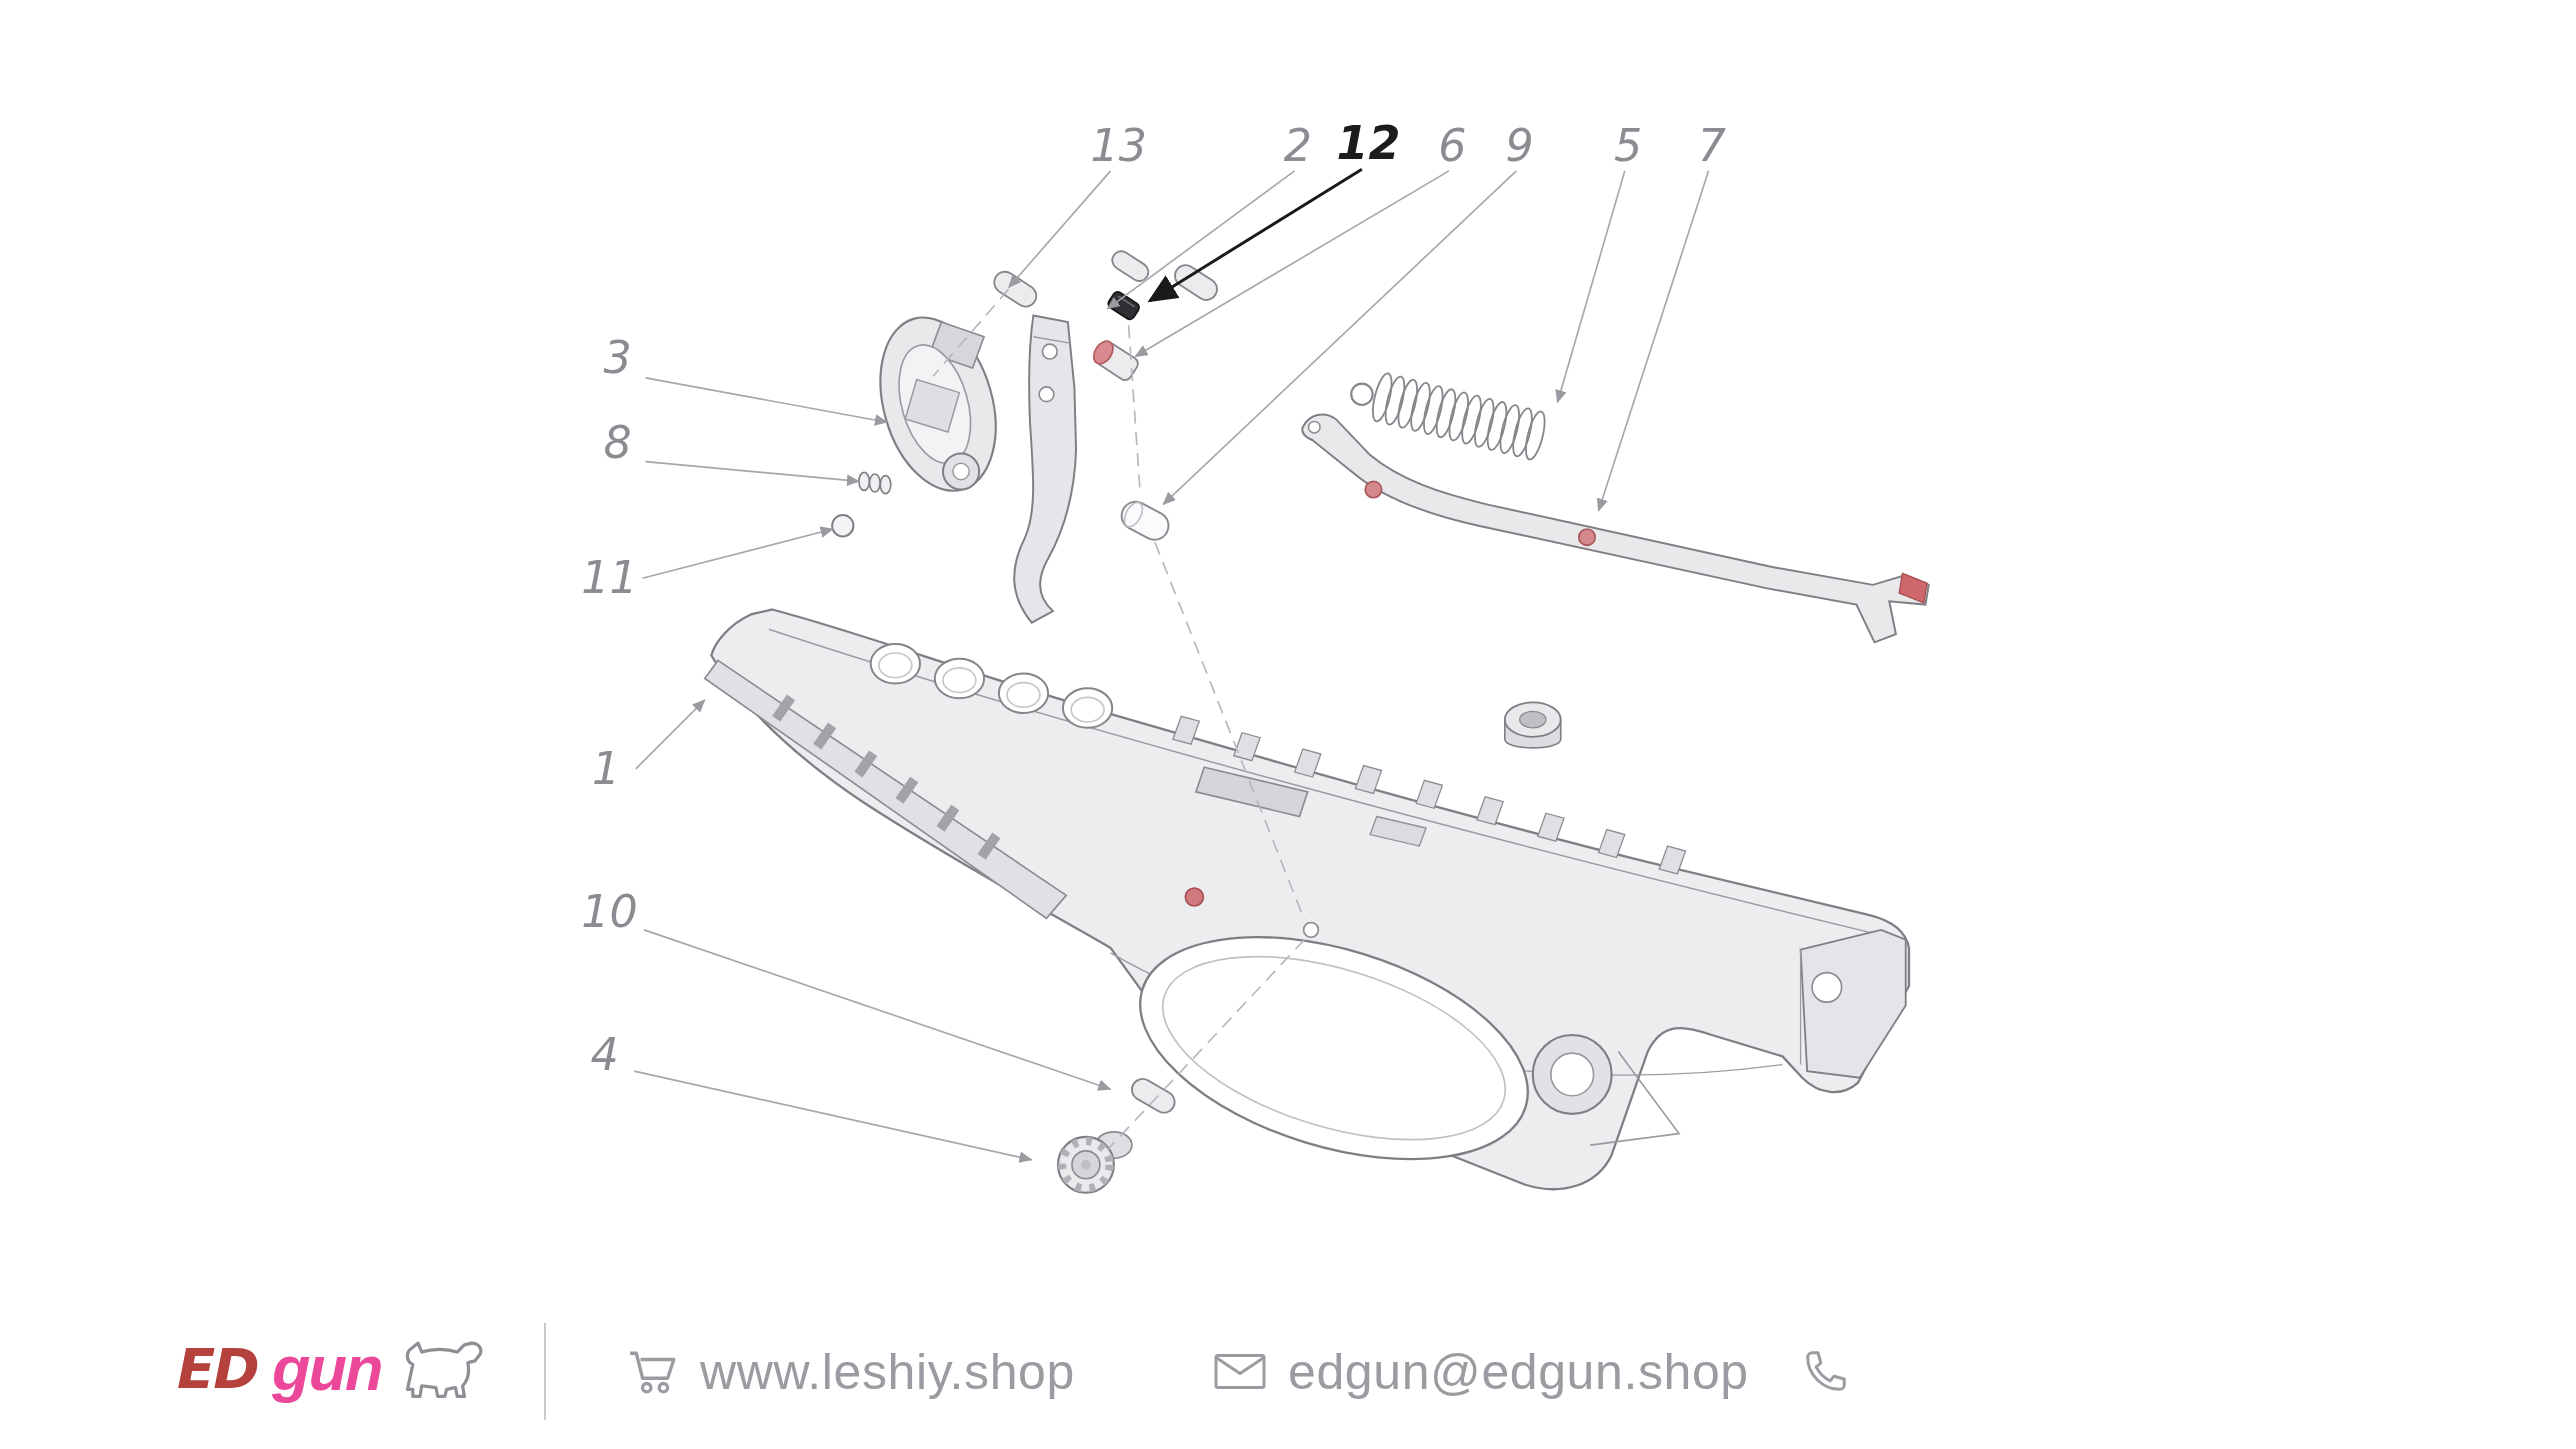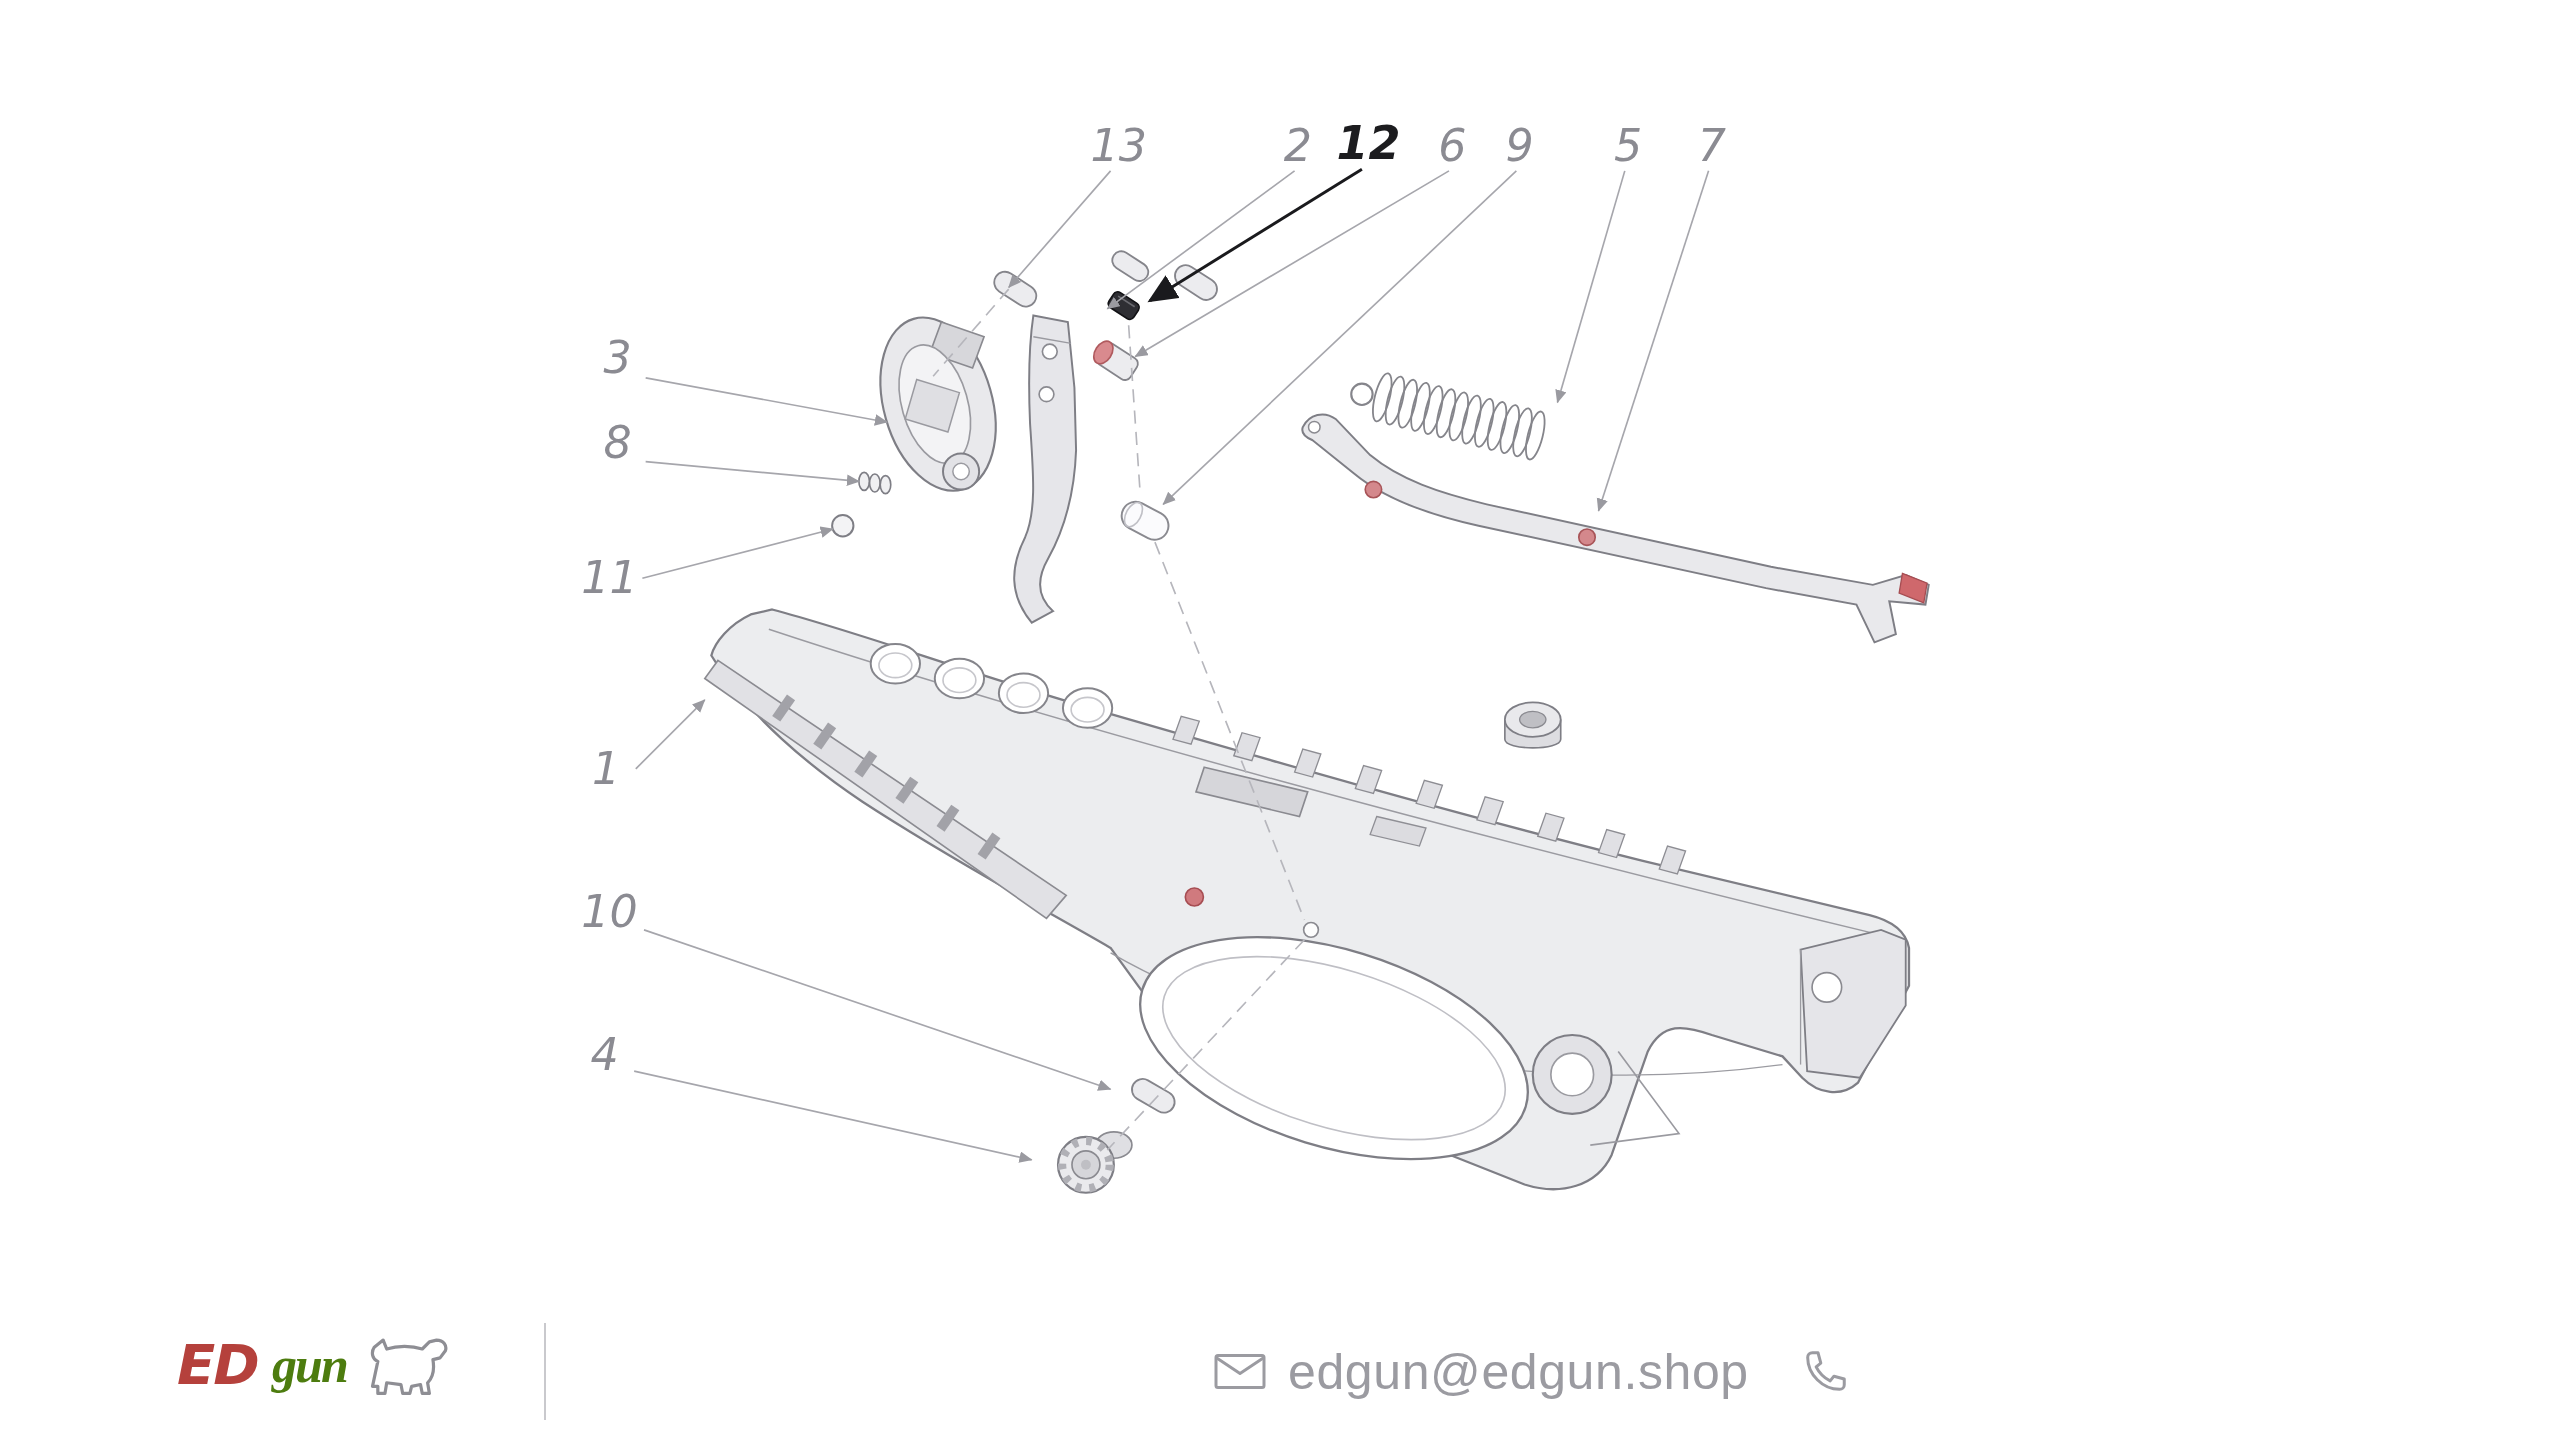--- a/index.html
+++ b/index.html
@@ -5,21 +5,21 @@
   html,body{margin:0;padding:0;background:#ffffff;}
   #canvas{position:relative;width:2080px;height:1449px;background:#ffffff;overflow:hidden;
           font-family:"Liberation Sans",sans-serif;}
   svg.diagram{position:absolute;left:0;top:0;}
   .plabel{font-family:"DejaVu Sans",sans-serif;font-style:italic;font-size:27px;fill:#8b8b92;text-anchor:middle;}
   .plabel-dark{font-family:"DejaVu Sans",sans-serif;font-style:italic;font-weight:700;font-size:28px;fill:#1c1c1f;text-anchor:middle;}
   .footer-item{position:absolute;display:flex;align-items:center;gap:22px;height:71px;}
   .footer-text{font-size:50px;color:#9b9ba1;letter-spacing:0.6px;white-space:nowrap;}
   .brand{position:absolute;display:flex;align-items:center;gap:14px;}
   .brand-ed{font-family:"DejaVu Sans",sans-serif;font-style:italic;font-weight:700;font-size:56px;color:#b5413c;letter-spacing:-1.9px;}
-  .brand-gun{font-family:Liberation Serif, serif;font-style:italic;font-weight:700;font-size:50px;color:#4d7c0f;letter-spacing:-1.9px;}
+  .brand-gun{font-family:Liberation Sans, sans-serif;font-style:italic;font-weight:700;font-size:63px;color:#ec4899;letter-spacing:-1.9px;}
   .vdiv{position:absolute;width:1.9px;height:97px;background:#c9c9cd;}
 </style>
 </head>
 <body>
 
 <div id="canvas">
 
   <svg class="diagram" width="2576" height="1449" viewBox="0 0 1568 882" xmlns="http://www.w3.org/2000/svg">
     <defs>
       <marker id="arr" markerWidth="9" markerHeight="9" refX="7.5" refY="3.5" orient="auto">
@@ -235,20 +235,28 @@
       <span class="brand-gun">gun</span>
     <svg width="87" height="64" viewBox="0 0 48 36">
       <path d="M6,30 L9,16 C6,15 5,11 7,8 L12,4 L14,9 C20,7 28,7 34,9 L38,5 L42,4
                C46,4 48,7 47,10 L44,14 L40,15 C41,21 40,25 37,28 L38,34 L34,34 L33,29
                L28,30 L27,34 L23,34 L22,29 L14,28 L13,34 L9,34 L9,30 Z" fill="none" stroke="#8e8e94" stroke-width="1.8" stroke-linejoin="round"></path>
     </svg>
   </div>
 
   <div class="vdiv" style="left:544px;top:1323px;"></div>
 
+  <div class="footer-item" style="left:628px;top:1336px;">
+    <svg width="50" height="46" viewBox="0 0 24 22">
+      <path d="M1,2 L4,2 L7,14 L19,14 L22,5 L6,5" fill="none" stroke="#9b9ba1" stroke-width="1.6" stroke-linejoin="round"></path>
+      <circle cx="9" cy="18.5" r="2" fill="none" stroke="#9b9ba1" stroke-width="1.6"></circle>
+      <circle cx="17" cy="18.5" r="2" fill="none" stroke="#9b9ba1" stroke-width="1.6"></circle>
+    </svg>
+    <span class="footer-text">www.leshiy.shop</span>
+  </div>
 
   <div class="footer-item" style="left:1214px;top:1336px;">
     <svg width="52" height="39" viewBox="0 0 26 18">
       <rect x="1" y="1" width="24" height="16" rx="1" fill="none" stroke="#9b9ba1" stroke-width="1.5"></rect>
       <path d="M1,2 L13,10 L25,2" fill="none" stroke="#9b9ba1" stroke-width="1.5" stroke-linejoin="round"></path>
     </svg>
     <span class="footer-text">edgun@edgun.shop</span>
   </div>
 
   <div class="footer-item" style="left:1803px;top:1336px;">

